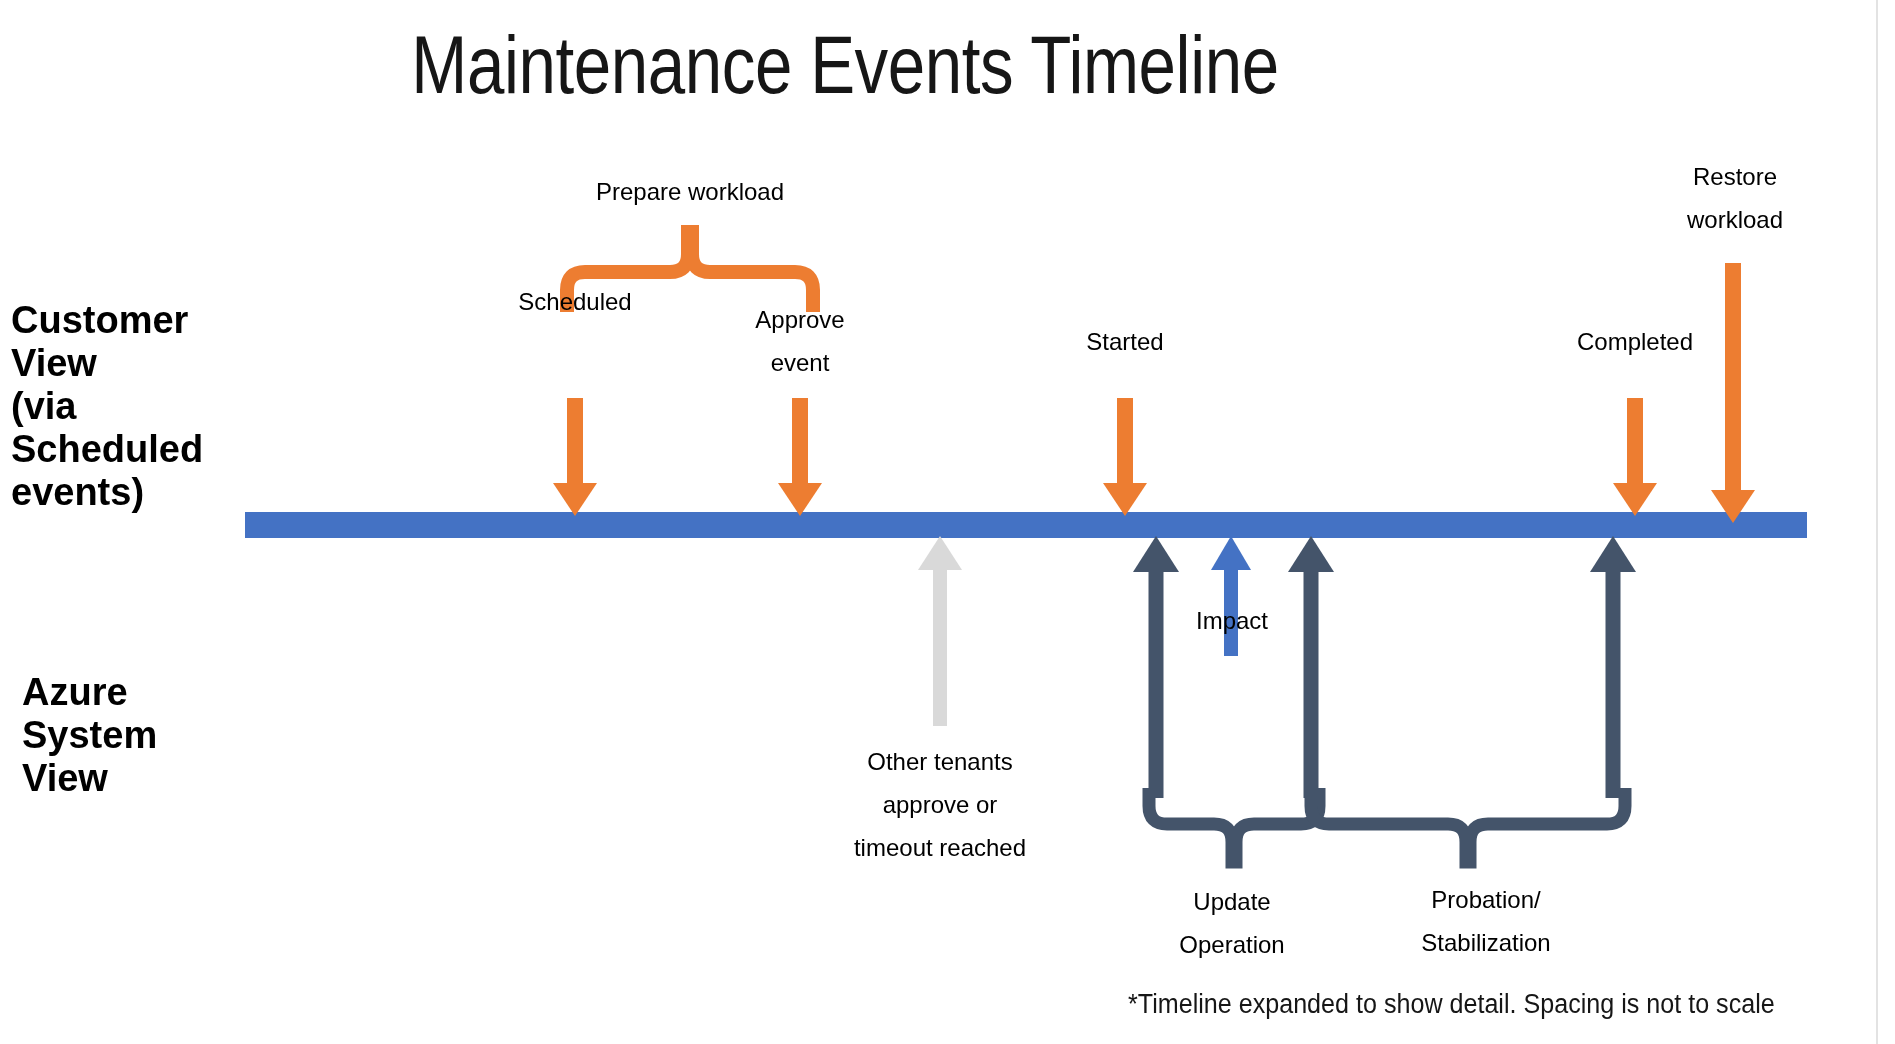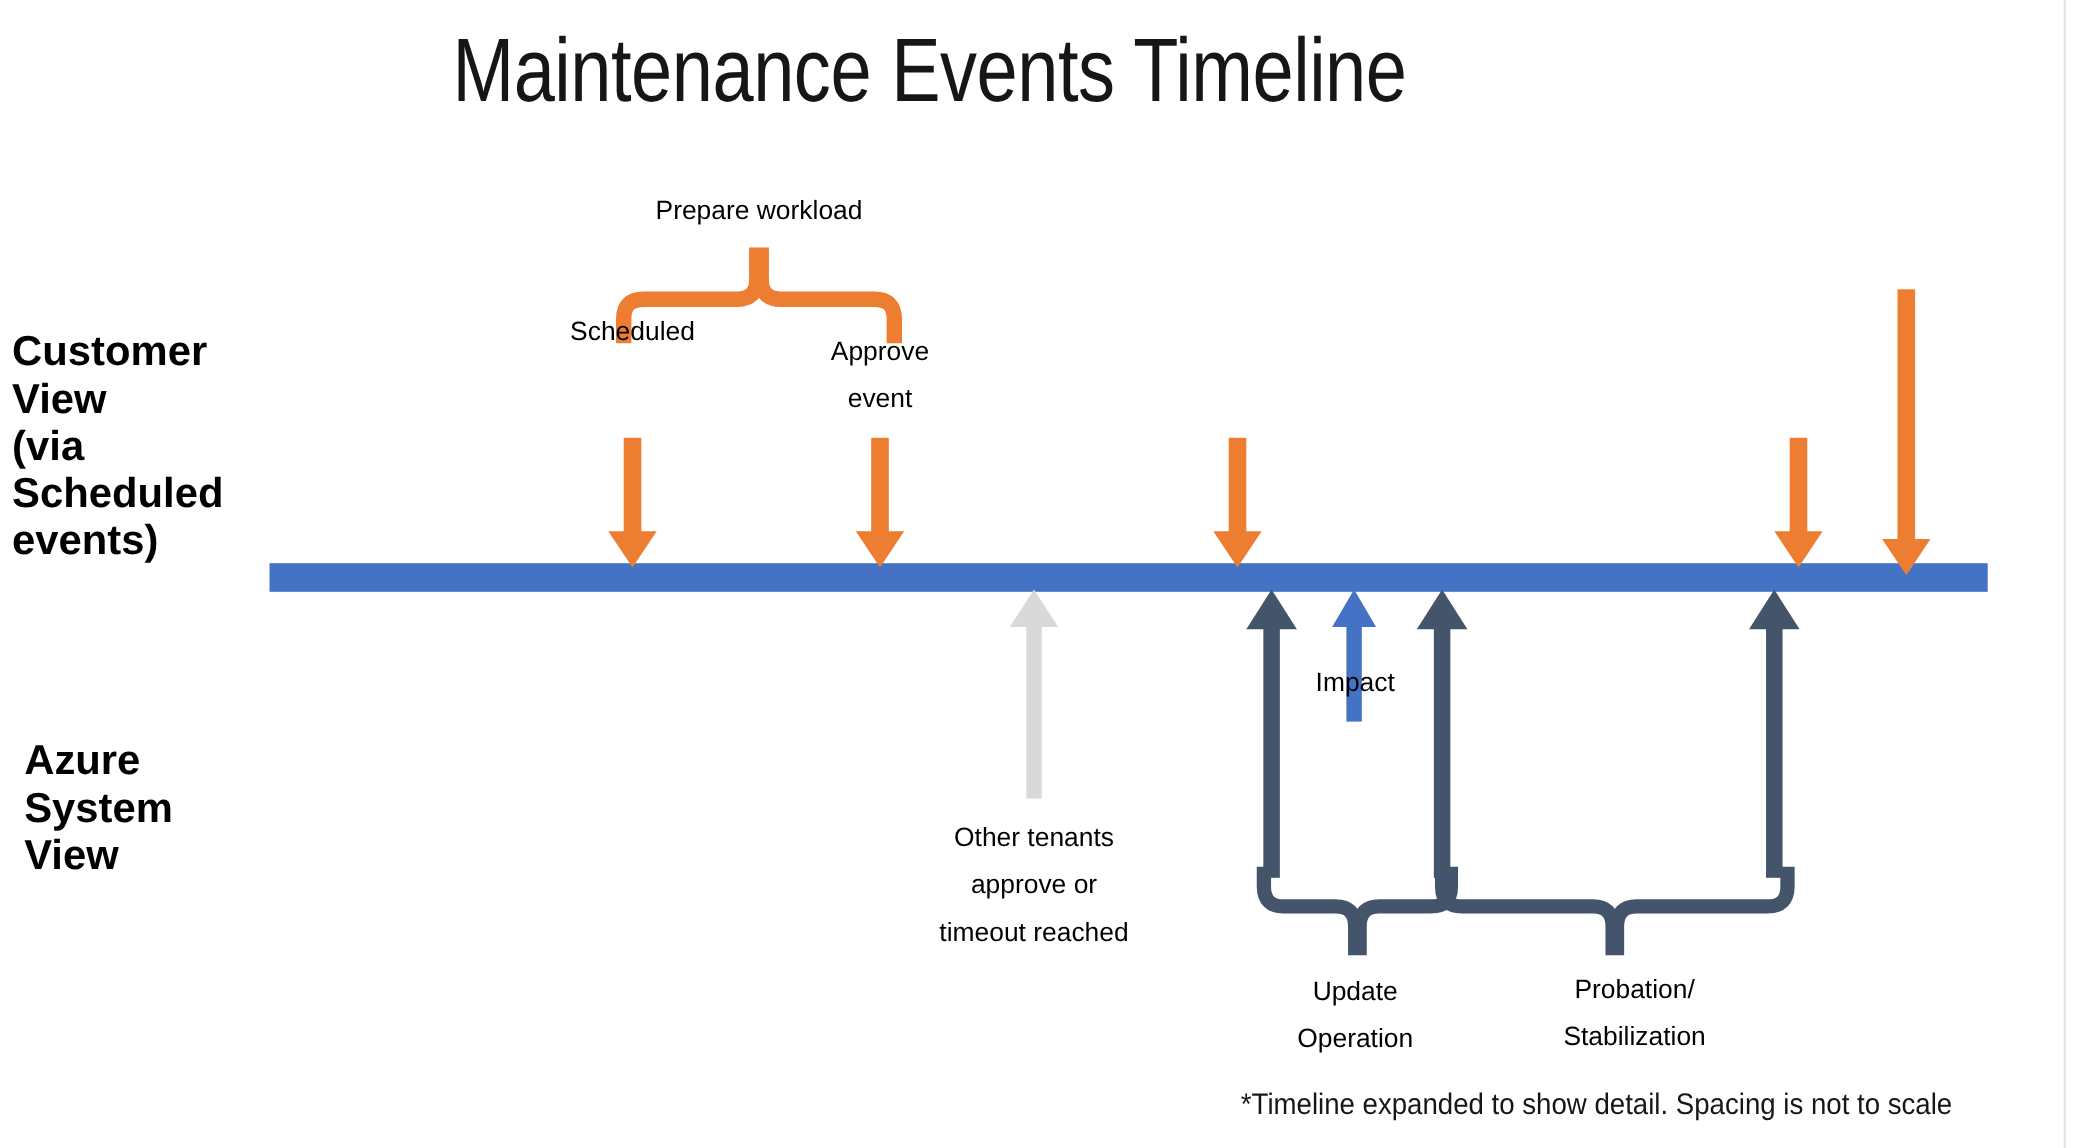--- a/index.html
+++ b/index.html
@@ -169,30 +169,34 @@
     <div class="head"></div>
   </div>
 
   <div class="node-label" style="left:690px; top:298px; width:220px;">Approve
 event</div>
   <div class="arrow-down" style="left:778px; top:398px; width:44px; height:118px;">
     <div class="shaft" style="width:16px; height:86px;"></div>
     <div class="head"></div>
   </div>
 
+  <div class="node-label" style="left:955px; top:320px; width:340px;">Started</div>
   <div class="arrow-down" style="left:1103px; top:398px; width:44px; height:118px;">
     <div class="shaft" style="width:16px; height:86px;"></div>
     <div class="head"></div>
   </div>
 
+  <div class="node-label" style="left:1465px; top:320px; width:340px;">Completed</div>
   <div class="arrow-down" style="left:1613px; top:398px; width:44px; height:118px;">
     <div class="shaft" style="width:16px; height:86px;"></div>
     <div class="head"></div>
   </div>
 
+  <div class="node-label" style="left:1625px; top:155px; width:220px;">Restore
+workload</div>
   <div class="arrow-down" style="left:1711px; top:263px; width:44px; height:260px;">
     <div class="shaft" style="width:16px; height:228px;"></div>
     <div class="head"></div>
   </div>
 
   <div class="arrow-up" style="left:918px; top:536px; width:44px; height:190px;">
     <div class="head" style="border-left-width:22px; border-right-width:22px; border-bottom:34px solid #d9d9d9;"></div>
     <div class="shaft" style="width:14px; height:160px; background:#d9d9d9;"></div>
   </div>
   <div class="node-label" style="left:760px; top:740px; width:360px;">Other tenants

